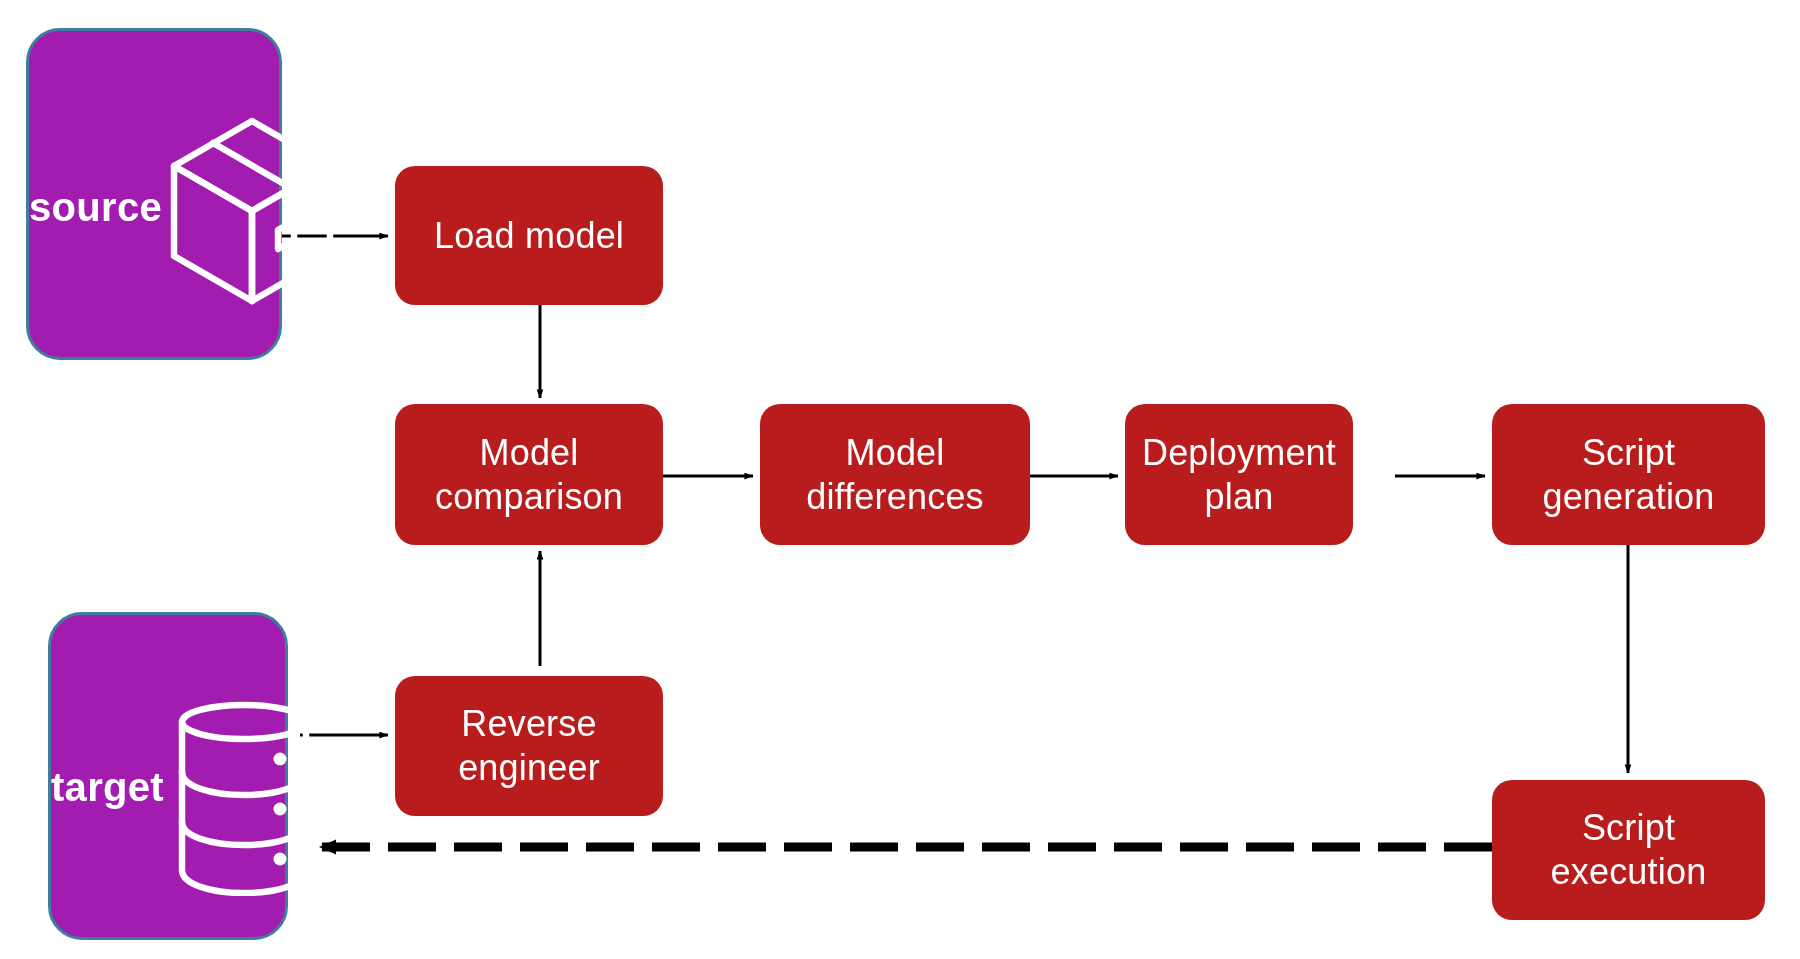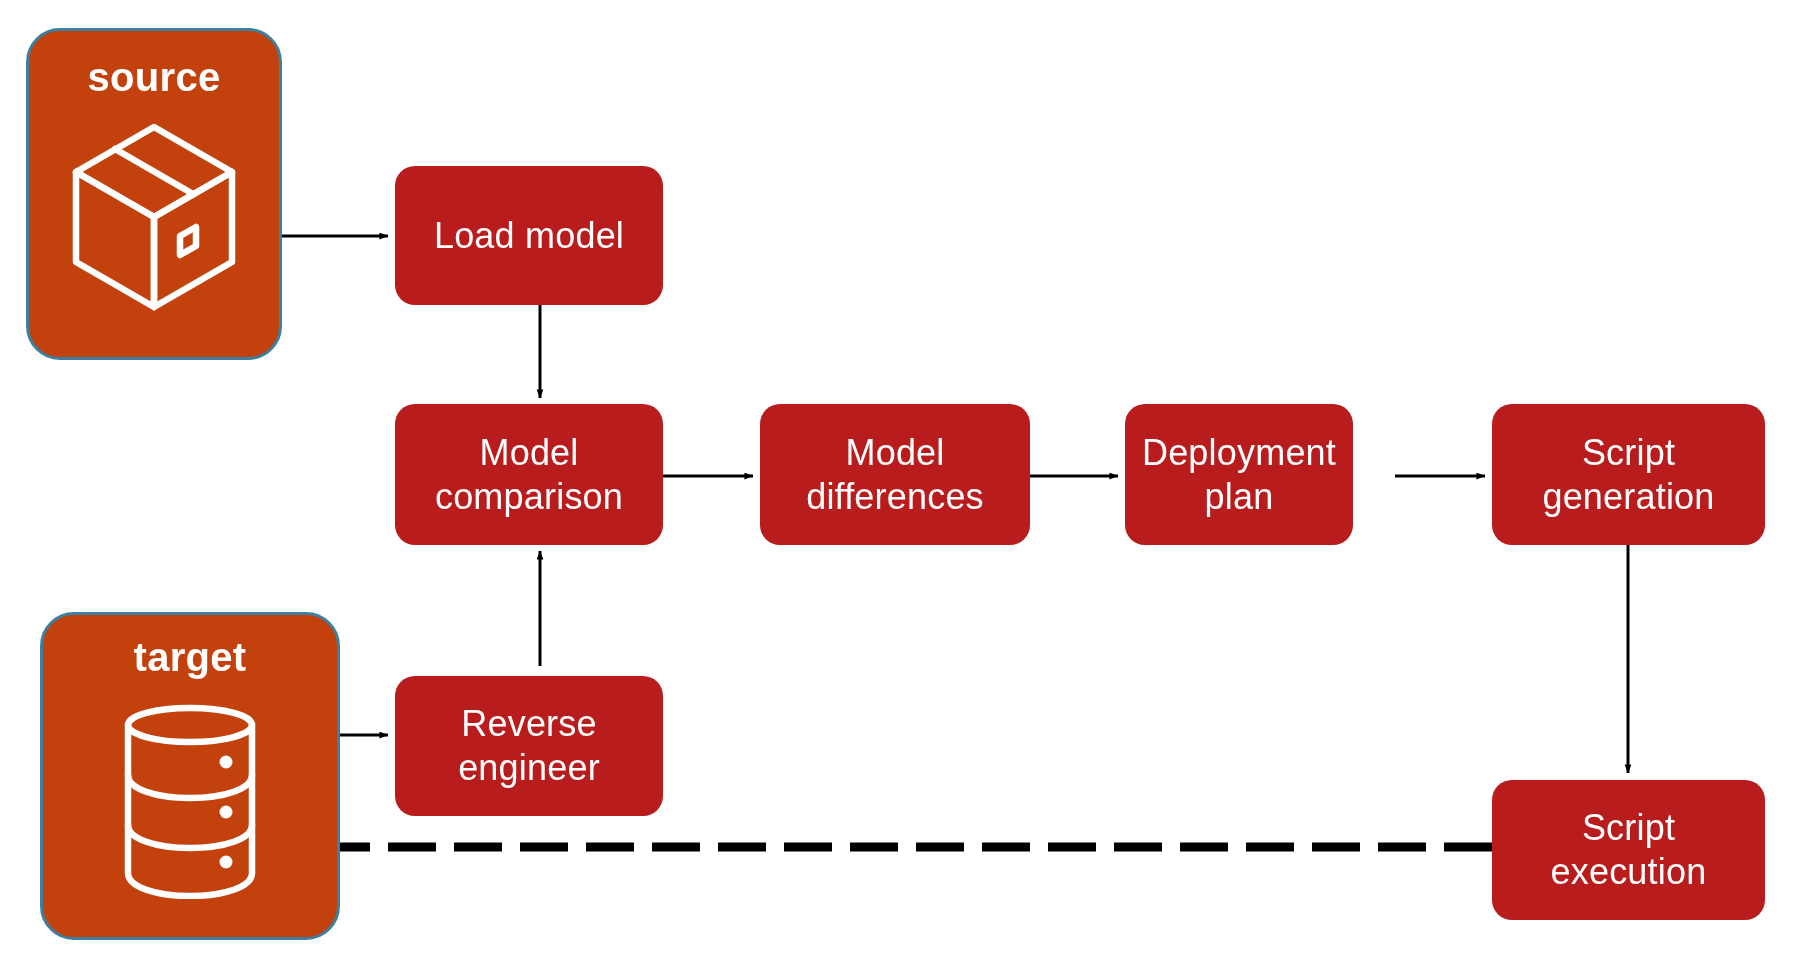--- a/index.html
+++ b/index.html
@@ -13,26 +13,26 @@
   #canvas {
     position: relative;
     width: 1800px;
     height: 959px;
     background: #ffffff;
     overflow: hidden;
   }
   
   .endpoint {
     position: absolute;
-    background: #c2410c;
+    background: #a21caf;
     border: 3px solid #3d7f9c;
     border-radius: 34px;
     box-sizing: border-box;
     display: flex;
-    flex-direction: column;
+    flex-direction: row;
     align-items: center;
   }
   .endpoint-label {
     color: #ffffff;
     font-weight: bold;
     letter-spacing: 0.3px;
     text-align: center;
     line-height: 1;
   }
   .endpoint-icon {
@@ -112,21 +112,21 @@
           <path d="M168 57 L168 147 L90 192 L90 102 Z"></path>
 
           <path d="M51 34 L129 79"></path>
 
           <path d="M116 121 L132 112 L132 131 L116 140 Z"></path>
         </g>
       </svg>
     </span>
   </div>
 
-  <div class="endpoint" style="left:40px; top:612px; width:300px; height:328px; padding-top:22px;">
+  <div class="endpoint" style="left:48px; top:612px; width:240px; height:328px; padding-top:22px;">
     <div class="endpoint-label" style="font-size:40px;">target</div>
     <span class="endpoint-icon" style="margin-top:22px;">
       <svg width="160" height="200" viewBox="0 0 160 200" xmlns="http://www.w3.org/2000/svg">
         <g fill="none" stroke="#ffffff" stroke-width="6.5" stroke-linejoin="round" stroke-linecap="round">
 
           <path d="M18 26 L18 174 C18 188 46 197 80 197 C114 197 142 188 142 174 L142 26"></path>
           <ellipse cx="80" cy="26" rx="62" ry="17"></ellipse>
 
           <path d="M18 76 C18 90 46 99 80 99 C114 99 142 90 142 76"></path>
 

